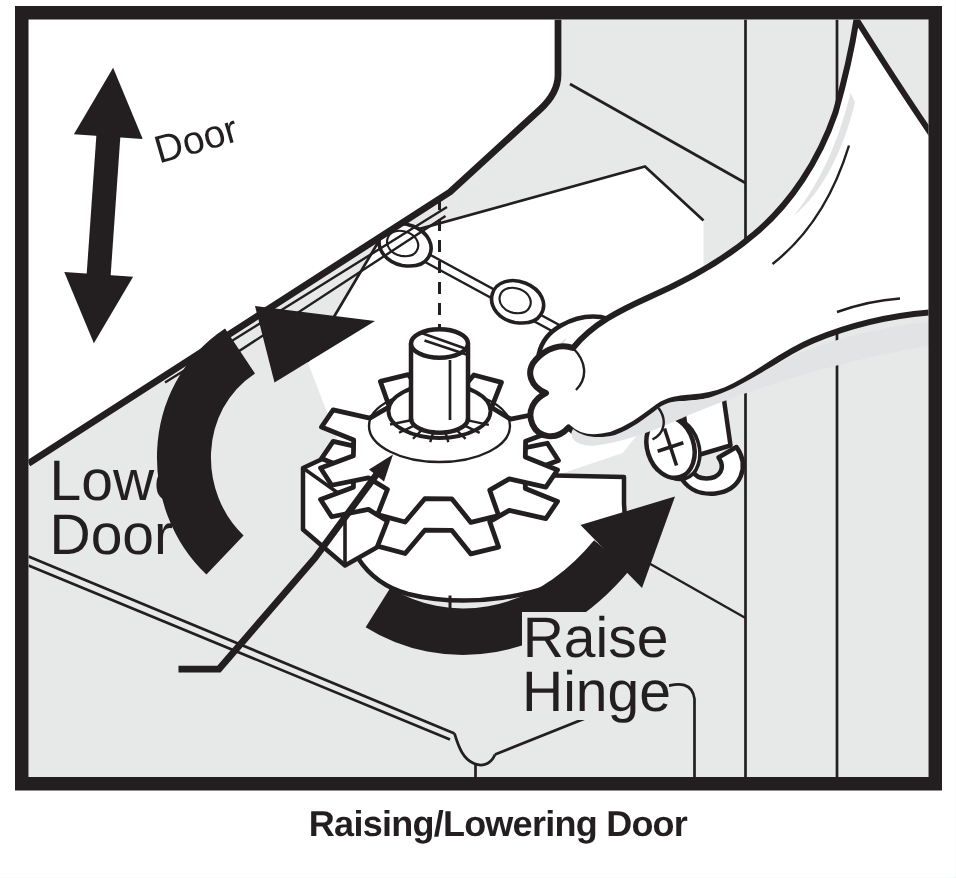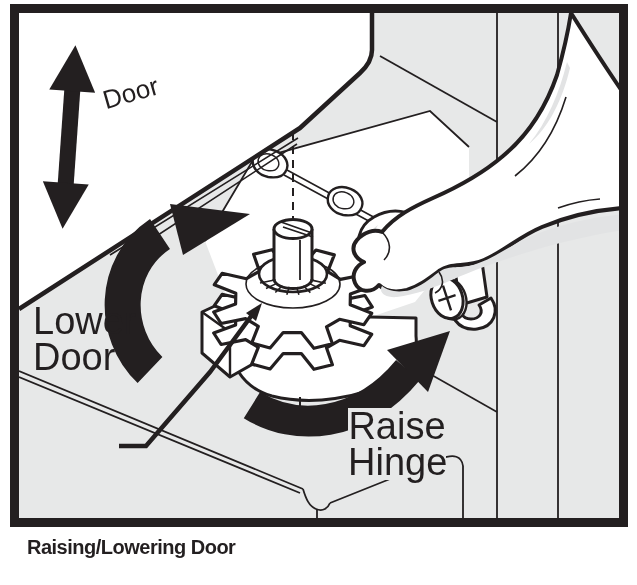--- a/index.html
+++ b/index.html
@@ -23,22 +23,22 @@
     left:100px;top:88px;font-size:26px;line-height:26px;
     transform:rotate(-16deg);transform-origin:left top;
   }
   .lbl-lower{left:33px;top:303px;}
   .lbl-hinge{left:33px;top:427px;}
   .lbl-raise{
     left:348px;top:408px;width:98px;text-align:center;
     background:var(--grey);
   }
   .caption{
-    position:absolute;left:0;right:0;top:536px;text-align:left;
-    font-size:20px;font-weight:700;letter-spacing:-0.5px;color:var(--ink);margin-left:27px;
+    position:absolute;left:0;right:0;top:536px;text-align:center;
+    font-size:24px;font-weight:700;letter-spacing:-0.5px;color:var(--ink);margin-left:27px;
   }
   
   .w{fill:var(--paper);}
   .gf{fill:var(--grey);}
   .ink{fill:var(--ink);stroke:none;}
   .ln{fill:none;stroke:var(--ink);}
   .wl{fill:var(--paper);stroke:var(--ink);stroke-linejoin:round;}
   .sh{fill:var(--shadow);stroke:none;}
 </style>
 </head>

